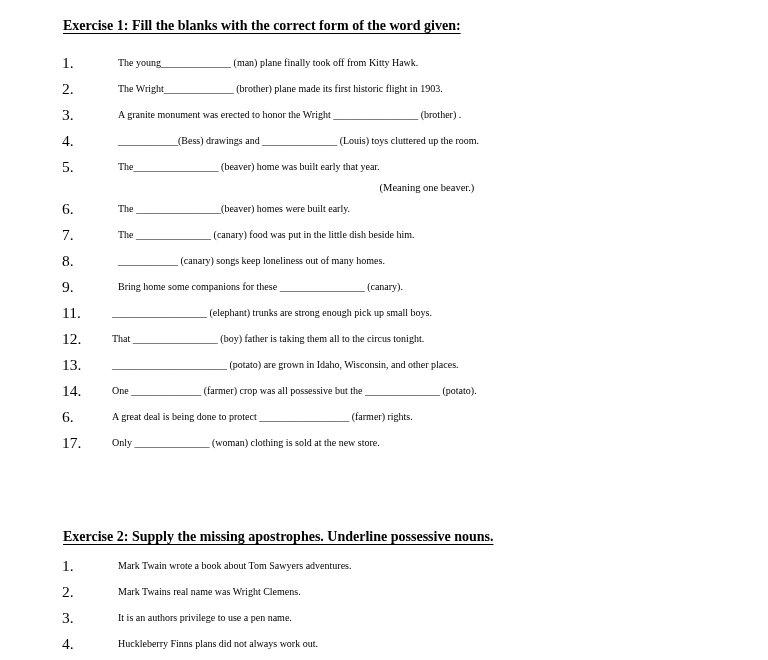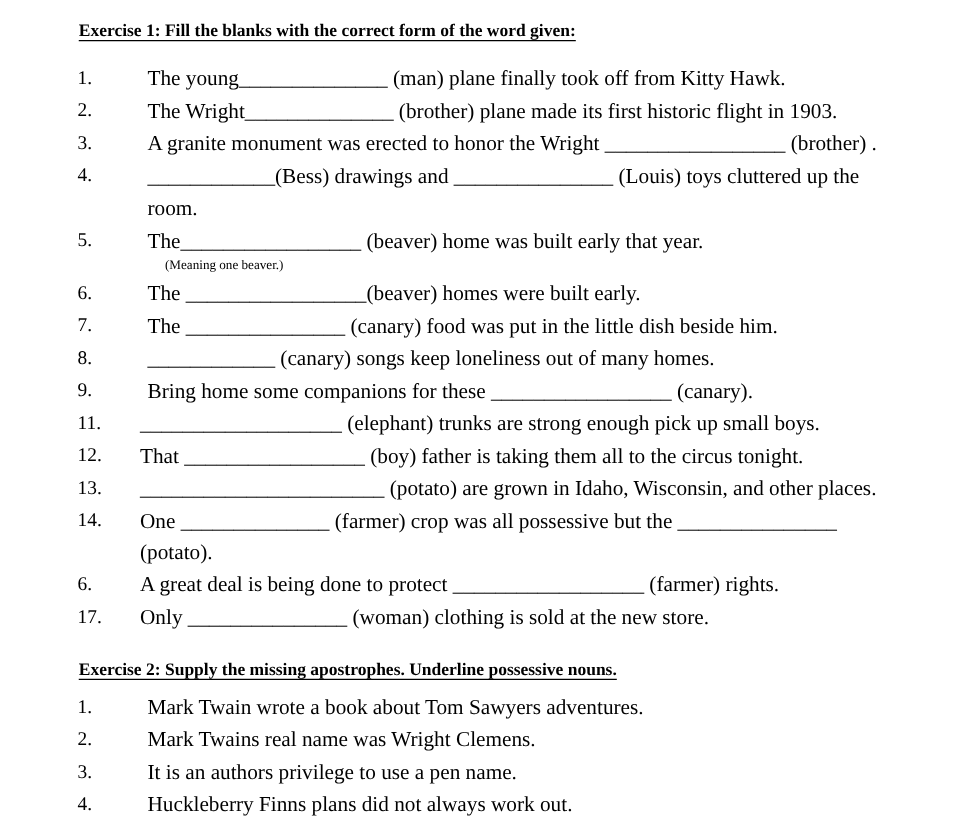--- a/index.html
+++ b/index.html
@@ -71,28 +71,29 @@
     text-align: left;
     font-size: 15.5px;
     line-height: 25.5px;
   }
   
   .qitem.two-digit { padding-left: 50px; }
   .qitem.two-digit .qnum { width: 42px; }
 
   .qtext {
     display: block;
-    font-size: 17px;
+    font-size: 10px;
     line-height: 25.5px;
   }
   .note {
     display: block;
     font-size: 10.5px;
     line-height: 16px;
     padding-left: 14px;
+    text-align: center;
   }
   .cont {
     display: block;
   }
   
   #list-1 .qitem { margin-bottom: 0.5px; }
   #list-2 .qitem { margin-bottom: 0.5px; }
 </style>
 </head>
 <body>

